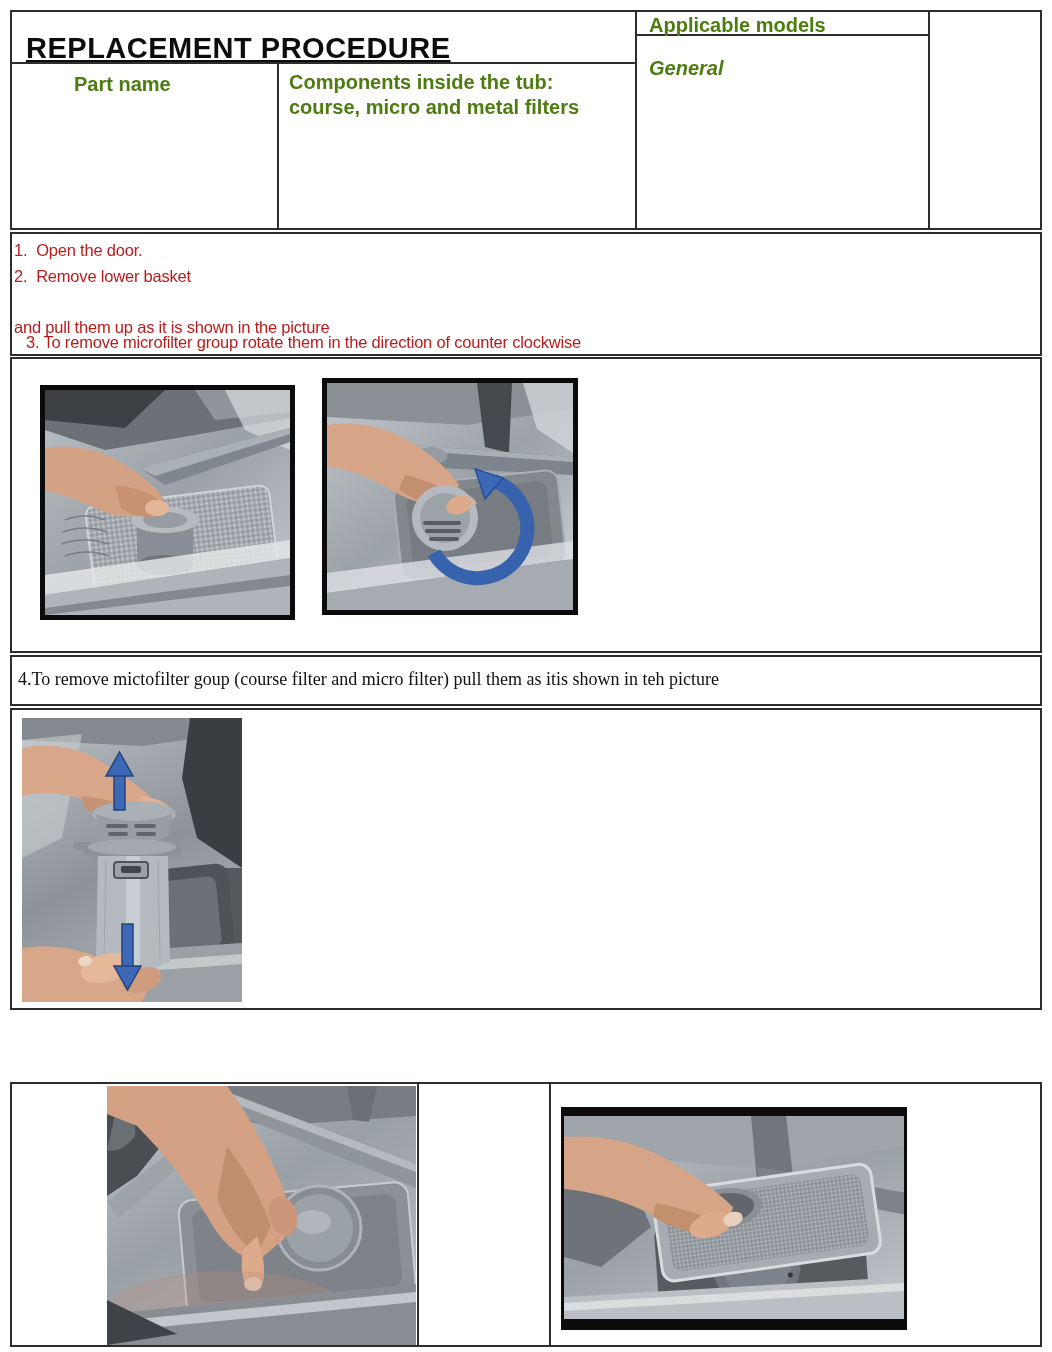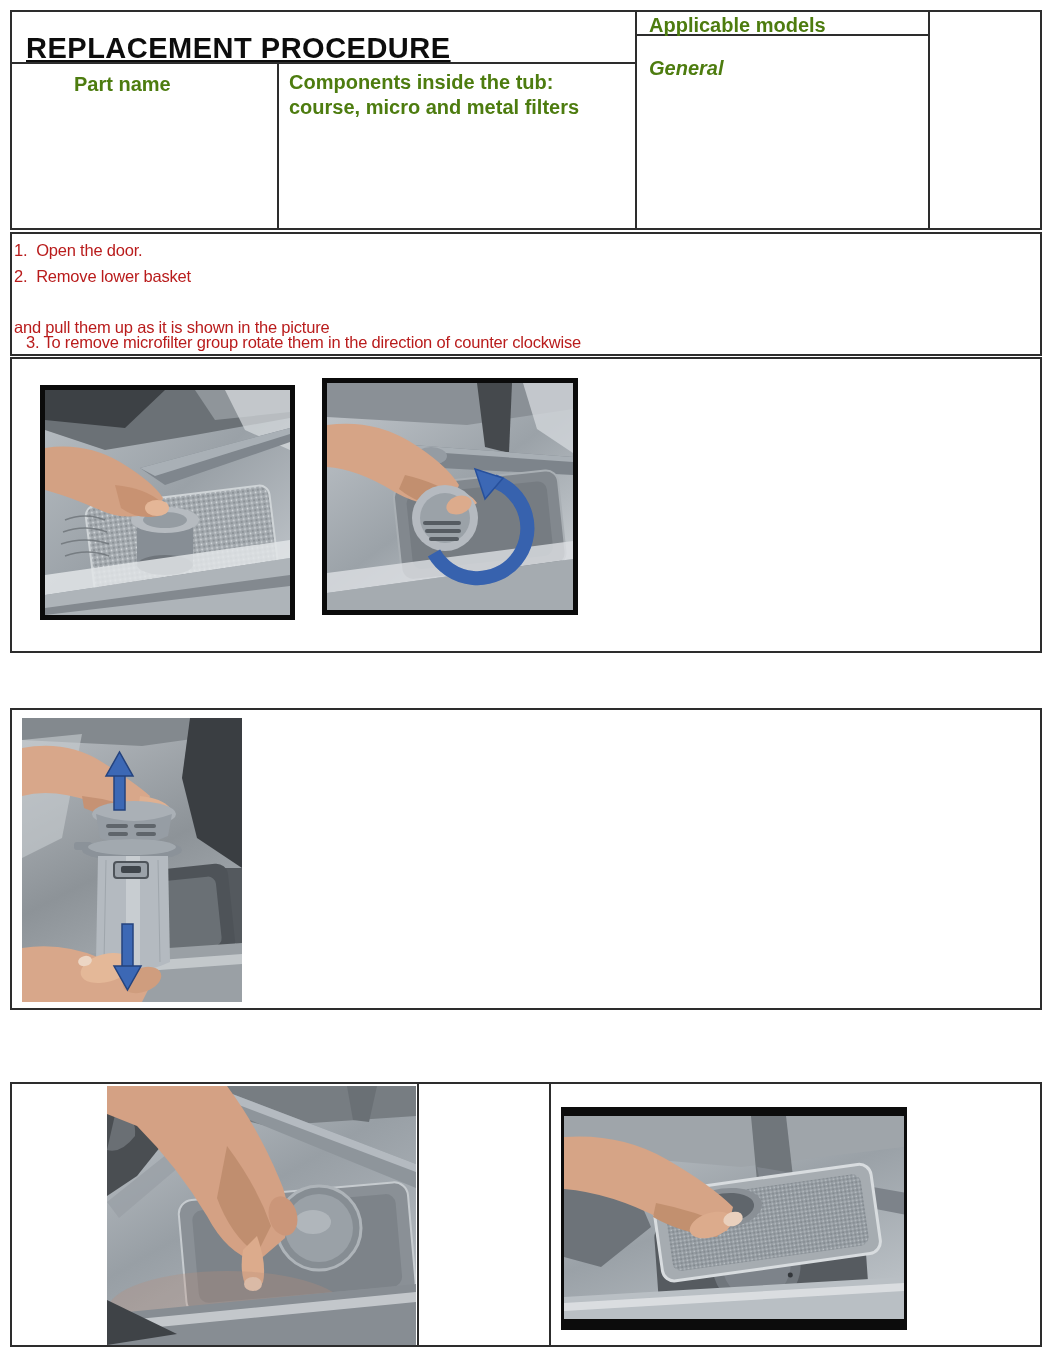--- a/index.html
+++ b/index.html
@@ -126,20 +126,23 @@
         <polygon points="0,210 246,176 246,227 0,227" fill="#a5abb0"></polygon>
         <g>
           <path d="M167 98 A50 50 0 1 1 107 170" fill="none" stroke="#3c68b5" stroke-width="14"></path>
           <path d="M167 98 A50 50 0 1 1 107 170" fill="none" stroke="#27509c" stroke-width="14" opacity="0.25"></path>
           <polygon points="148,86 176,95 158,116" fill="#3c68b5" stroke="#27509c" stroke-width="1.5"></polygon>
         </g>
       </svg>
     </div>
   </div>
 
+  <div class="sec" style="left:10px;top:655px;width:1032px;height:51px;">
+    <div class="abs t-serif" style="left:6px;top:12px;">4.To remove mictofilter goup (course filter and micro filter) pull them as itis shown in teh picture</div>
+  </div>
 
   <div class="sec" style="left:10px;top:708px;width:1032px;height:302px;">
     <div class="photo" style="left:10px;top:8px;width:220px;height:284px;">
       <svg viewBox="0 0 220 284">
         <defs>
           <linearGradient id="s3steel" x1="0" y1="0" x2="0.4" y2="1">
             <stop offset="0" stop-color="#b9bec3"></stop>
               <stop offset="0.6" stop-color="#8d9398"></stop>
               <stop offset="1" stop-color="#a8aeb3"></stop>
           </linearGradient>

